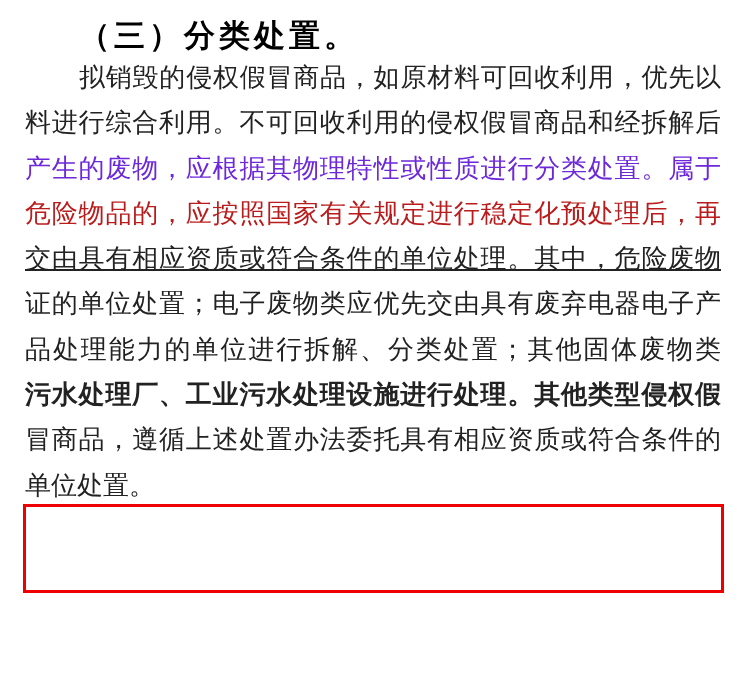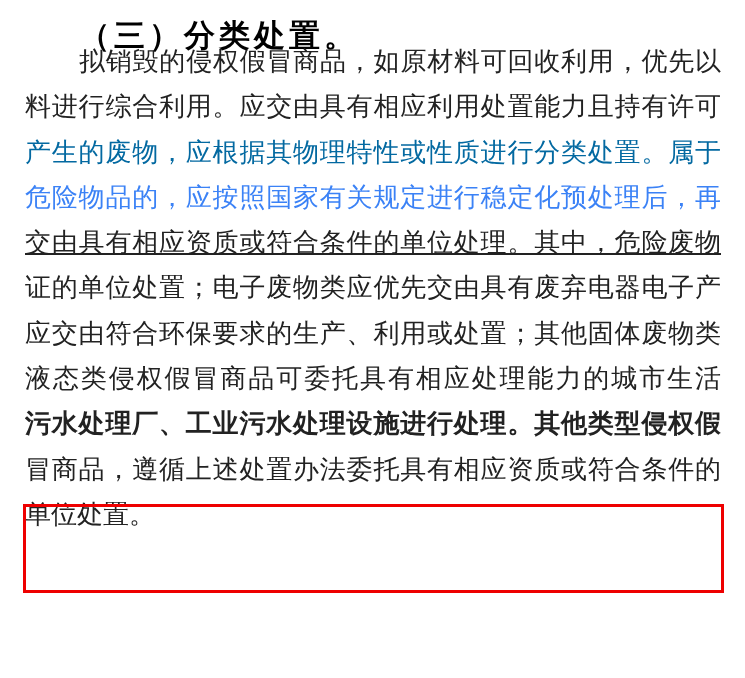--- a/index.html
+++ b/index.html
@@ -23,21 +23,21 @@
     font-size: 31px;
     line-height: 38px;
     font-weight: bold;
     letter-spacing: 4px;
     color: #000000;
     white-space: nowrap;
   }
   .paragraph {
     position: absolute;
     left: 25px;
-    top: 28px;
+    top: 44px;
     width: 696px;
   }
   .line {
     height: 45.3px;
     line-height: 45.3px;
     font-size: 26px;
     color: #222222;
     text-align: justify;
     text-align-last: justify;
     overflow: hidden;
@@ -61,26 +61,25 @@
   }
 </style>
 </head>
 <body>
 
 <div class="page" style="background: rgb(255, 255, 255); margin-top: 11px;">
   <h2 class="heading" style="color: rgb(0, 0, 0);">（三）分类处置。</h2>
 
   <div class="paragraph" id="paragraph">
       <div class="line indent" style="color: rgb(34, 34, 34);">拟销毁的侵权假冒商品，如原材料可回收利用，优先以</div>
-      <div class="line" style="color: rgb(34, 34, 34);">料进行综合利用。应交由具有相应利用处置能力且持有许可</div>
-      <div class="line" style="color: #0369a1;">产生的废物，应根据其物理特性或性质进行分类处置。属于</div>
-      <div class="line" style="color: #3b82f6;">危险物品的，应按照国家有关规定进行稳定化预处理后，再</div>
+      <div class="line" style="color: rgb(34, 34, 34);">料进行综合利用。不可回收利用的侵权假冒商品和经拆解后</div>
+      <div class="line" style="color: #6d28d9;">产生的废物，应根据其物理特性或性质进行分类处置。属于</div>
+      <div class="line" style="color: #b91c1c;">危险物品的，应按照国家有关规定进行稳定化预处理后，再</div>
       <div class="line" style="color: rgb(34, 34, 34); text-decoration: underline;">交由具有相应资质或符合条件的单位处理。其中，危险废物</div>
       <div class="line" style="color: rgb(34, 34, 34);">证的单位处置；电子废物类应优先交由具有废弃电器电子产</div>
-      <div class="line" style="color: rgb(34, 34, 34);">应交由符合环保要求的生产、利用或处置；其他固体废物类</div>
-      <div class="line" style="color: rgb(34, 34, 34);">液态类侵权假冒商品可委托具有相应处理能力的城市生活</div>
+      <div class="line" style="color: rgb(34, 34, 34);">品处理能力的单位进行拆解、分类处置；其他固体废物类</div>
       <div class="line" style="color: rgb(34, 34, 34); font-weight: bold;">污水处理厂、工业污水处理设施进行处理。其他类型侵权假</div>
       <div class="line" style="color: rgb(34, 34, 34);">冒商品，遵循上述处置办法委托具有相应资质或符合条件的</div>
       <div class="line last" style="color: rgb(34, 34, 34);">单位处置。</div>
     </div>
 
   <div class="highlight-box" style="border-color: rgb(238, 0, 0);"></div>
 </div>
 
 </body></html>

